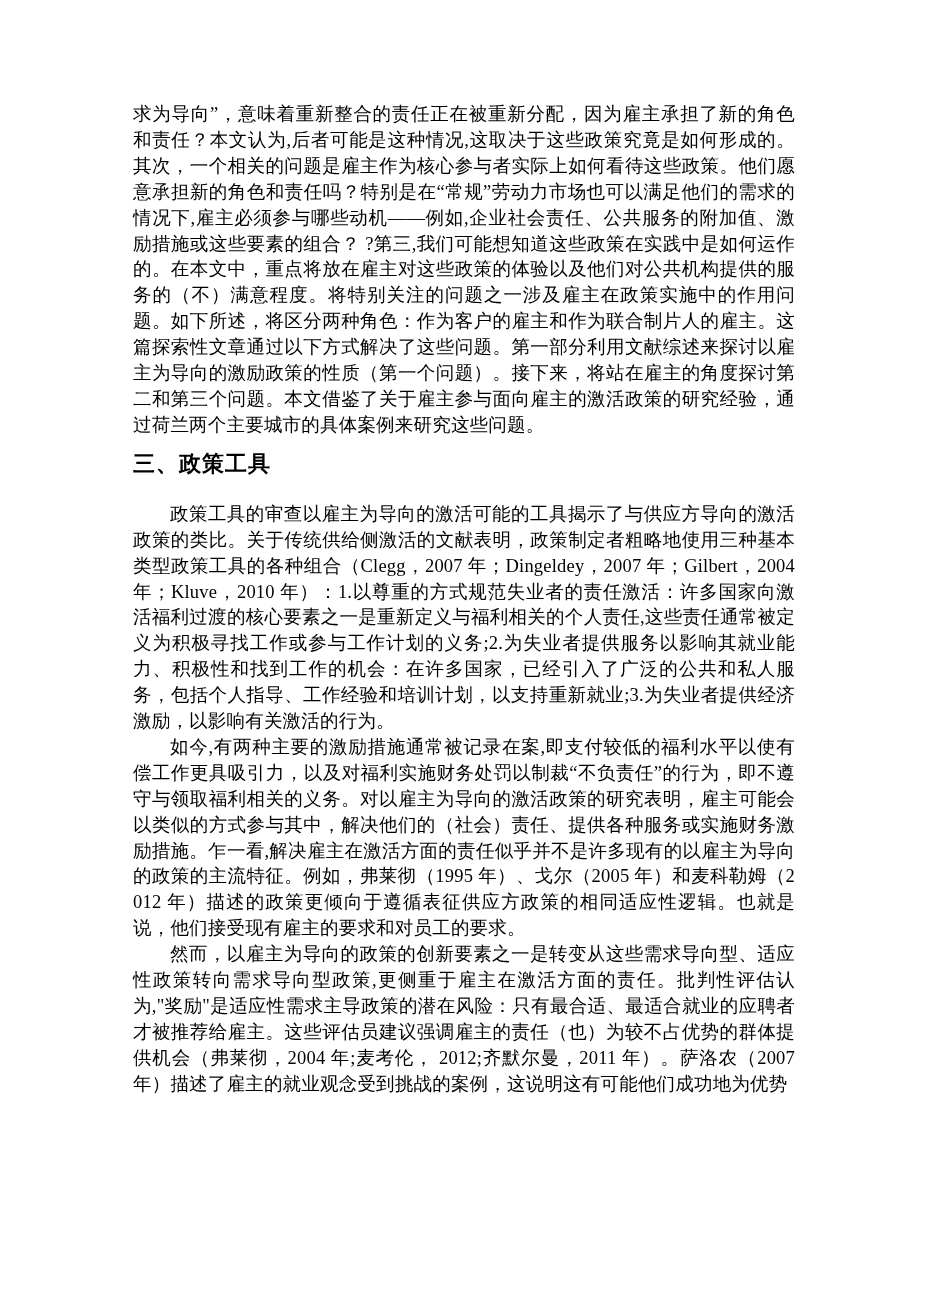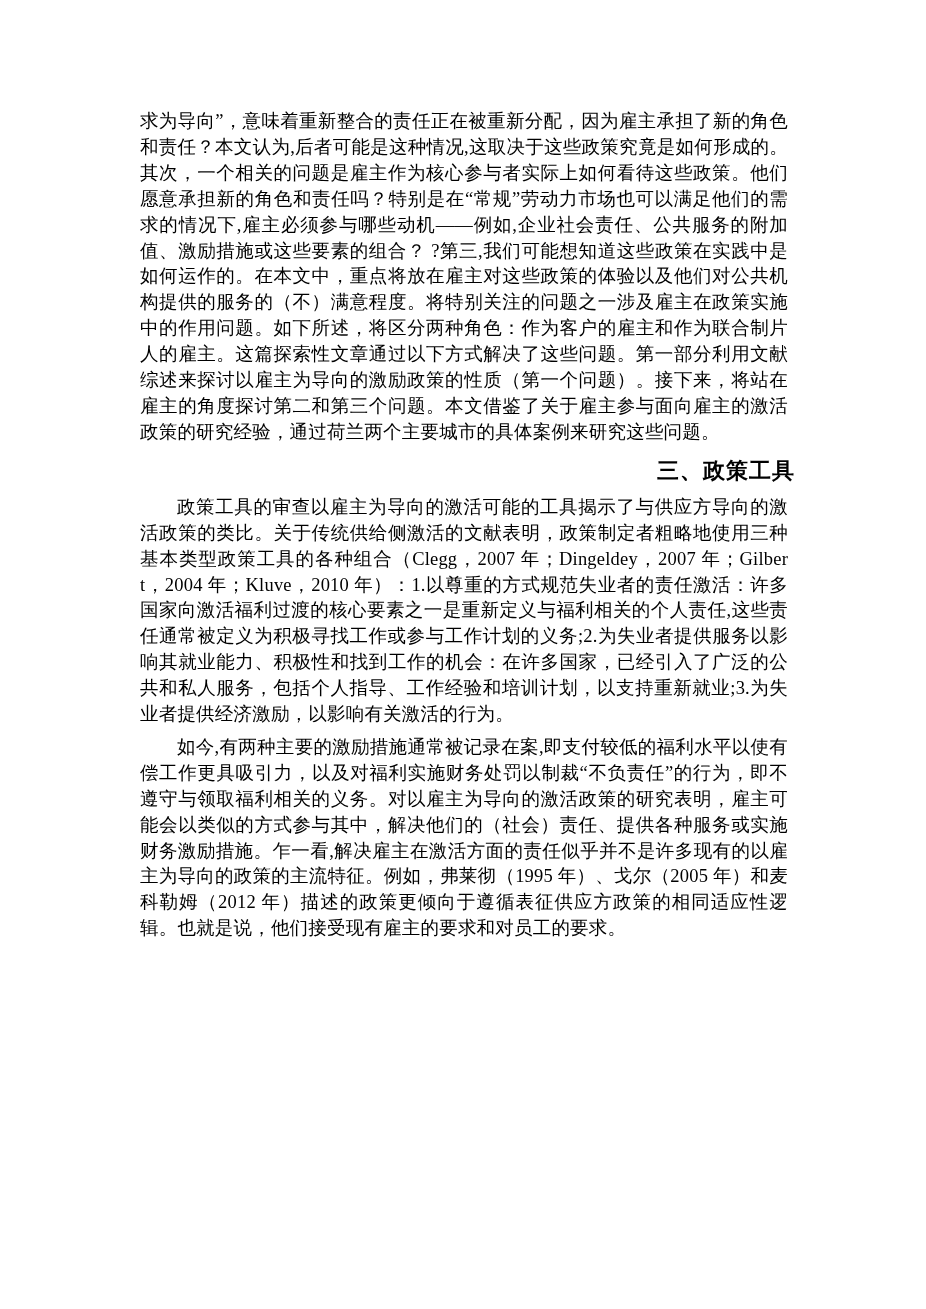--- a/index.html
+++ b/index.html
@@ -22,39 +22,40 @@
     top: 102px;
     width: 662px;
     font-size: 18.5px;
     line-height: 25.9px;
     text-align: justify;
     text-justify: inter-ideograph;
     letter-spacing: 0.2px;
     word-break: break-all;
   }
   .content p {
-    margin: 7px;
+    margin: 0;
     padding: 0;
   }
   .content p.indent {
     text-indent: 2em;
   }
   .content h2.section-heading {
     font-size: 22px;
     font-weight: bold;
     line-height: 28px;
-    margin: 11px 0 10px 0;
-    text-align: right;
+    margin: 11px 0 24px 0;
+    text-align: left;
     text-indent: 0;
     letter-spacing: 1px;
   }
 </style>
 </head>
 <body>
 
 <div class="page">
   <div class="content">
     <p>求为导向”，意味着重新整合的责任正在被重新分配，因为雇主承担了新的角色和责任？本文认为,后者可能是这种情况,这取决于这些政策究竟是如何形成的。其次，一个相关的问题是雇主作为核心参与者实际上如何看待这些政策。他们愿意承担新的角色和责任吗？特别是在“常规”劳动力市场也可以满足他们的需求的情况下,雇主必须参与哪些动机——例如,企业社会责任、公共服务的附加值、激励措施或这些要素的组合？ ?第三,我们可能想知道这些政策在实践中是如何运作的。在本文中，重点将放在雇主对这些政策的体验以及他们对公共机构提供的服务的（不）满意程度。将特别关注的问题之一涉及雇主在政策实施中的作用问题。如下所述，将区分两种角色：作为客户的雇主和作为联合制片人的雇主。这篇探索性文章通过以下方式解决了这些问题。第一部分利用文献综述来探讨以雇主为导向的激励政策的性质（第一个问题）。接下来，将站在雇主的角度探讨第二和第三个问题。本文借鉴了关于雇主参与面向雇主的激活政策的研究经验，通过荷兰两个主要城市的具体案例来研究这些问题。</p>
     <h2 class="section-heading">三、政策工具</h2>
     <p class="indent">政策工具的审查以雇主为导向的激活可能的工具揭示了与供应方导向的激活政策的类比。关于传统供给侧激活的文献表明，政策制定者粗略地使用三种基本类型政策工具的各种组合（Clegg，2007 年；Dingeldey，2007 年；Gilbert，2004 年；Kluve，2010 年）：1.以尊重的方式规范失业者的责任激活：许多国家向激活福利过渡的核心要素之一是重新定义与福利相关的个人责任,这些责任通常被定义为积极寻找工作或参与工作计划的义务;2.为失业者提供服务以影响其就业能力、积极性和找到工作的机会：在许多国家，已经引入了广泛的公共和私人服务，包括个人指导、工作经验和培训计划，以支持重新就业;3.为失业者提供经济激励，以影响有关激活的行为。</p>
     <p class="indent">如今,有两种主要的激励措施通常被记录在案,即支付较低的福利水平以使有偿工作更具吸引力，以及对福利实施财务处罚以制裁“不负责任”的行为，即不遵守与领取福利相关的义务。对以雇主为导向的激活政策的研究表明，雇主可能会以类似的方式参与其中，解决他们的（社会）责任、提供各种服务或实施财务激励措施。乍一看,解决雇主在激活方面的责任似乎并不是许多现有的以雇主为导向的政策的主流特征。例如，弗莱彻（1995 年）、戈尔（2005 年）和麦科勒姆（2012 年）描述的政策更倾向于遵循表征供应方政策的相同适应性逻辑。也就是说，他们接受现有雇主的要求和对员工的要求。</p>
+    <p class="indent">然而，以雇主为导向的政策的创新要素之一是转变从这些需求导向型、适应性政策转向需求导向型政策,更侧重于雇主在激活方面的责任。批判性评估认为,"奖励"是适应性需求主导政策的潜在风险：只有最合适、最适合就业的应聘者才被推荐给雇主。这些评估员建议强调雇主的责任（也）为较不占优势的群体提供机会（弗莱彻，2004 年;麦考伦， 2012;齐默尔曼，2011 年）。萨洛农（2007 年）描述了雇主的就业观念受到挑战的案例，这说明这有可能他们成功地为优势</p>
   </div>
 </div>
 
 </body></html>

